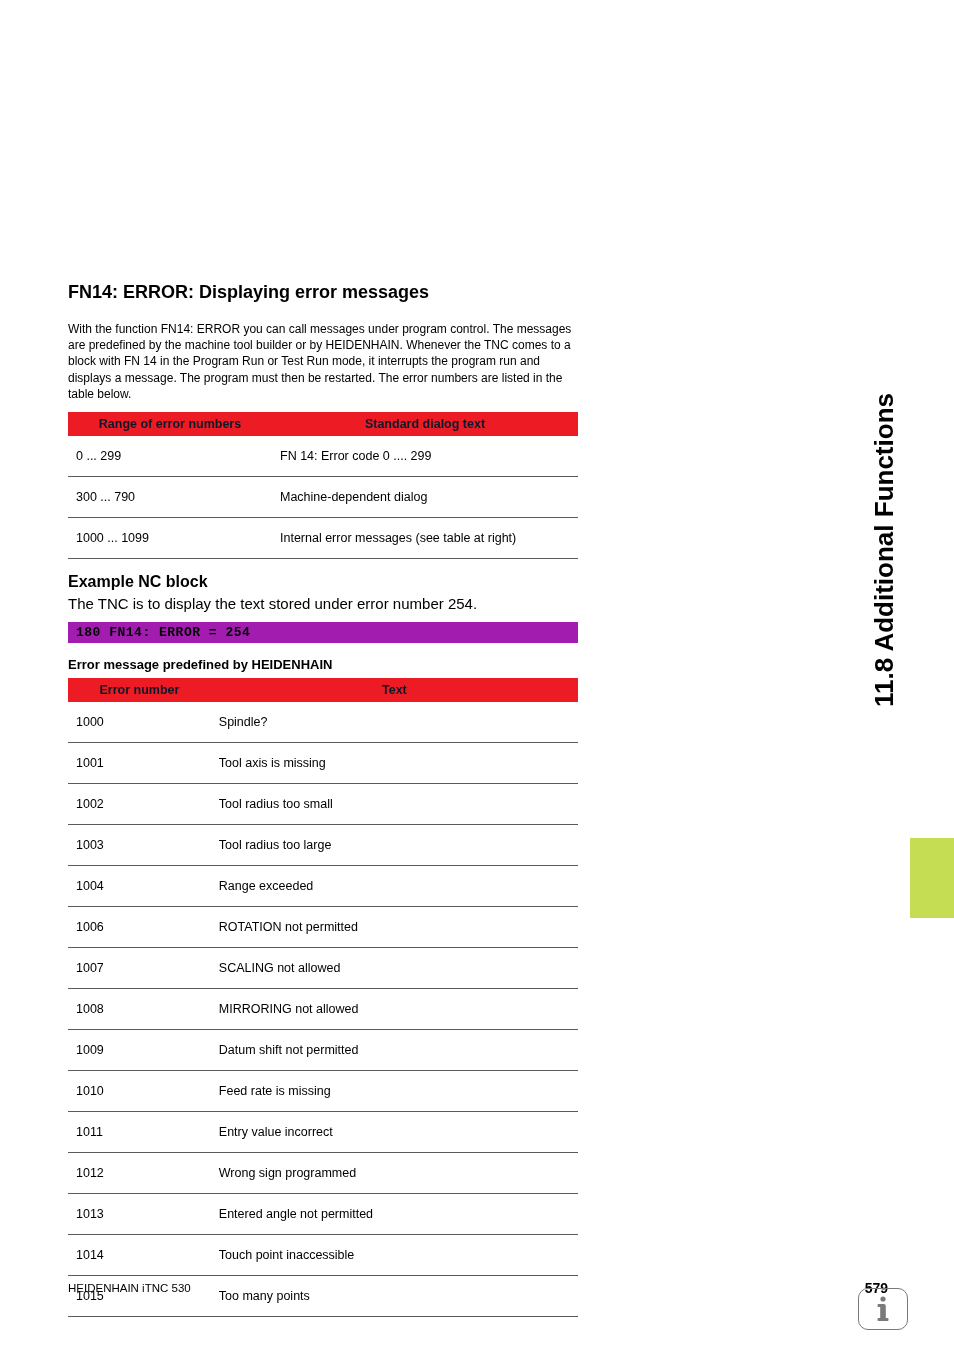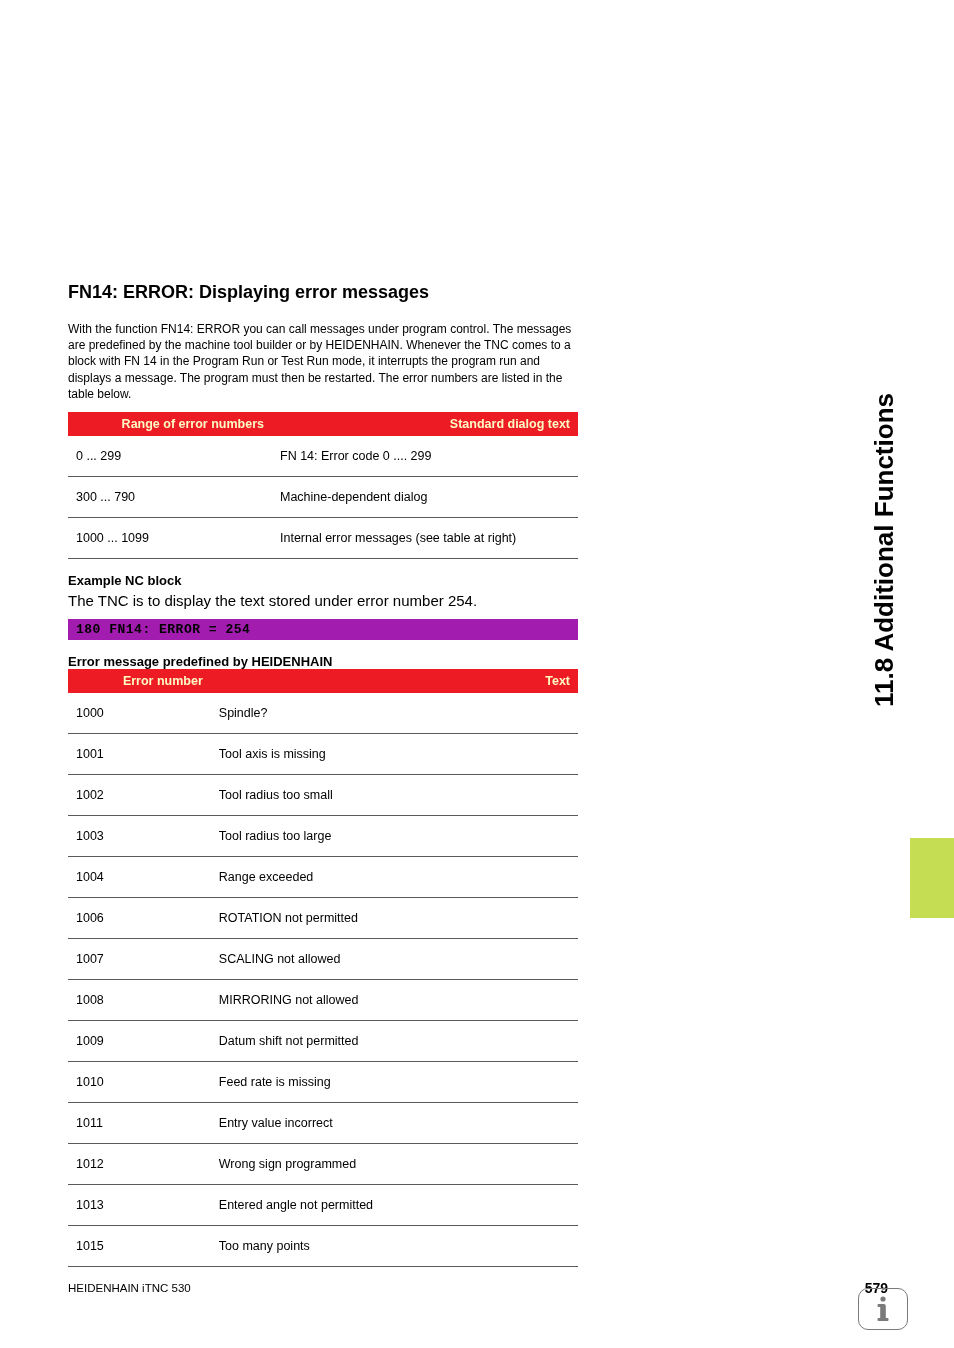--- a/index.html
+++ b/index.html
@@ -35,35 +35,35 @@
     position: absolute;
     left: 68px;
     top: 282px;
     width: 510px;
   }
   h2.section-title { font-size: 18px; font-weight: bold; margin-bottom: 18px; }
   p.intro { font-size: 12px; line-height: 1.35; margin-bottom: 10px; }
   table { width: 100%; border-collapse: collapse; font-size: 12.5px; margin-bottom: 14px; }
   thead th {
     background: #ed1c24;
-    color: #fef9c3;
-    text-align: right;
+    color: #0f172a;
+    text-align: center;
     font-weight: bold;
     padding: 5px 8px;
     font-size: 12.5px;
   }
   tbody td {
     padding: 13px 8px;
     border-bottom: 1px solid #5a5a5a;
     vertical-align: top;
   }
   .table1 td:first-child { width: 40%; }
   .table1 td:last-child  { width: 60%; }
-  .subhead { font-size: 13px; font-weight: bold; margin-top: 8px; margin-bottom: 4px; }
-  .subhead2 { font-size: 13px; font-weight: bold; margin-top: 14px; }
+  .subhead { font-size: 16px; font-weight: bold; margin-top: 8px; margin-bottom: 4px; }
+  .subhead2 { font-size: 13px; font-weight: bold; margin-top: 14px; margin-bottom: 6px; }
   .plain { font-size: 15px; margin-bottom: 10px; }
   .codebar {
     background: #a21caf;
     font-family: "Courier New", monospace;
     font-weight: bold;
     font-size: 13px;
     padding: 3px 8px;
     margin-bottom: 14px;
     letter-spacing: 0.5px;
   }
@@ -192,20 +192,24 @@
           </tr>
         <tr>
             <td>1012</td>
             <td>Wrong sign programmed</td>
           </tr>
         <tr>
             <td>1013</td>
             <td>Entered angle not permitted</td>
           </tr>
         <tr>
+            <td>1014</td>
+            <td>Touch point inaccessible</td>
+          </tr>
+        <tr>
             <td>1015</td>
             <td>Too many points</td>
           </tr>
       </tbody>
     </table>
 
   </div>
 
   <div class="footer">
     <span>HEIDENHAIN iTNC 530</span>

